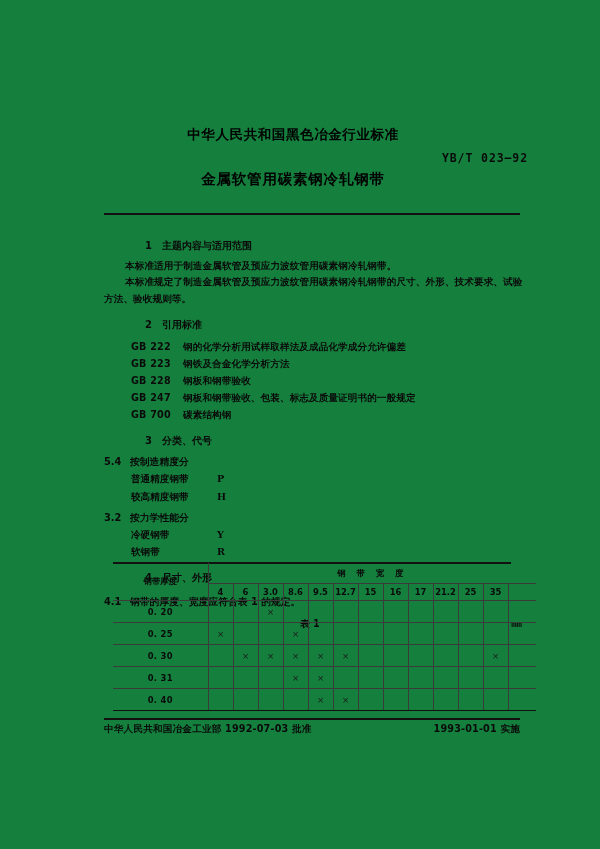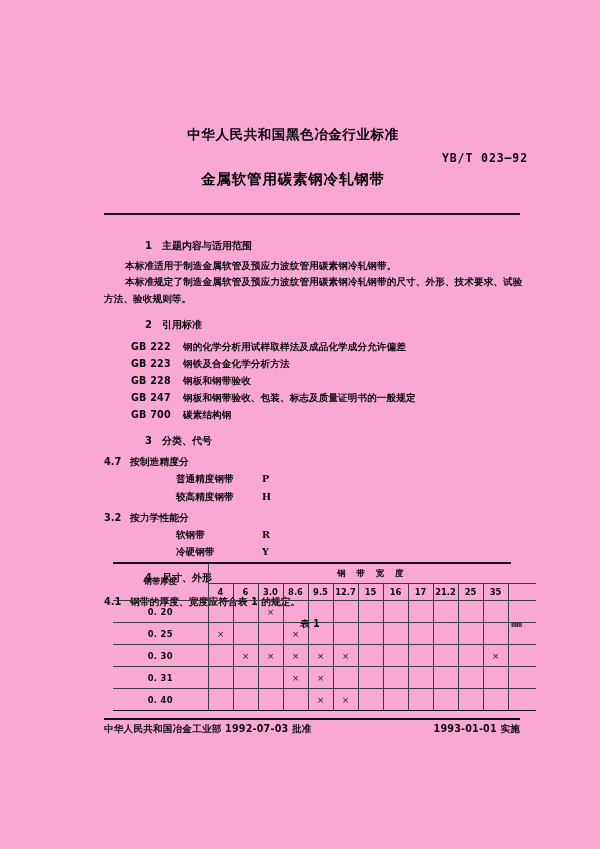--- a/index.html
+++ b/index.html
@@ -8,21 +8,21 @@
     background: #ffffff;
   }
   body {
     font-family: "DejaVu Sans", "Liberation Sans", sans-serif;
     color: #0a0a0a;
   }
   #page {
     position: relative;
     width: 600px;
     height: 849px;
-    background: #f9a8d4;
+    background: #15803d;
     overflow: hidden;
   }
 
   
   .doc-header {
     position: absolute;
     left: 0;
     top: 126px;
     width: 600px;
   }
@@ -127,21 +127,20 @@
   .code-row {
     display: flex;
     font-weight: bold;
     font-size: 9.6px;
     line-height: 1.78;
     padding-left: 27px;
   }
   .code-label {
     width: 86px;
     flex: none;
-    margin-left: 45px;
   }
   .code-val {
     flex: none;
     font-family: "DejaVu Serif", "Liberation Serif", serif;
   }
 
   .clause {
     font-weight: bold;
     font-size: 9.8px;
     margin-top: 7px;
@@ -310,41 +309,41 @@
         <span class="ref-code">GB 700</span>
         <span class="ref-name">碳素结构钢</span>
       </div>
     </div>
 
     <div class="sec-head">
       <span class="num">3</span><span>分类、代号</span>
     </div>
 
     <div class="subsec">
-      <span class="num">4.7</span><span>按制造精度分</span>
+      <span class="num">5.4</span><span>按制造精度分</span>
     </div>
     <div class="code-row">
       <span class="code-label">普通精度钢带</span>
       <span class="code-val">P</span>
     </div>
     <div class="code-row">
       <span class="code-label">较高精度钢带</span>
       <span class="code-val">H</span>
     </div>
 
     <div class="subsec">
       <span class="num">3.2</span><span>按力学性能分</span>
     </div>
     <div class="code-row">
+      <span class="code-label">冷硬钢带</span>
+      <span class="code-val">Y</span>
+    </div>
+    <div class="code-row">
       <span class="code-label">软钢带</span>
       <span class="code-val">R</span>
-    </div>
-    <div class="code-row">
-      <span class="code-label">冷硬钢带</span>
-      <span class="code-val">Y</span>
     </div>
 
     <div class="sec-head">
       <span class="num">4</span><span>尺寸、外形</span>
     </div>
     <div class="clause">
       <span class="num">4.1</span><span>钢带的厚度、宽度应符合表 1 的规定。</span>
     </div>
 
     <div class="table-caption-row">

